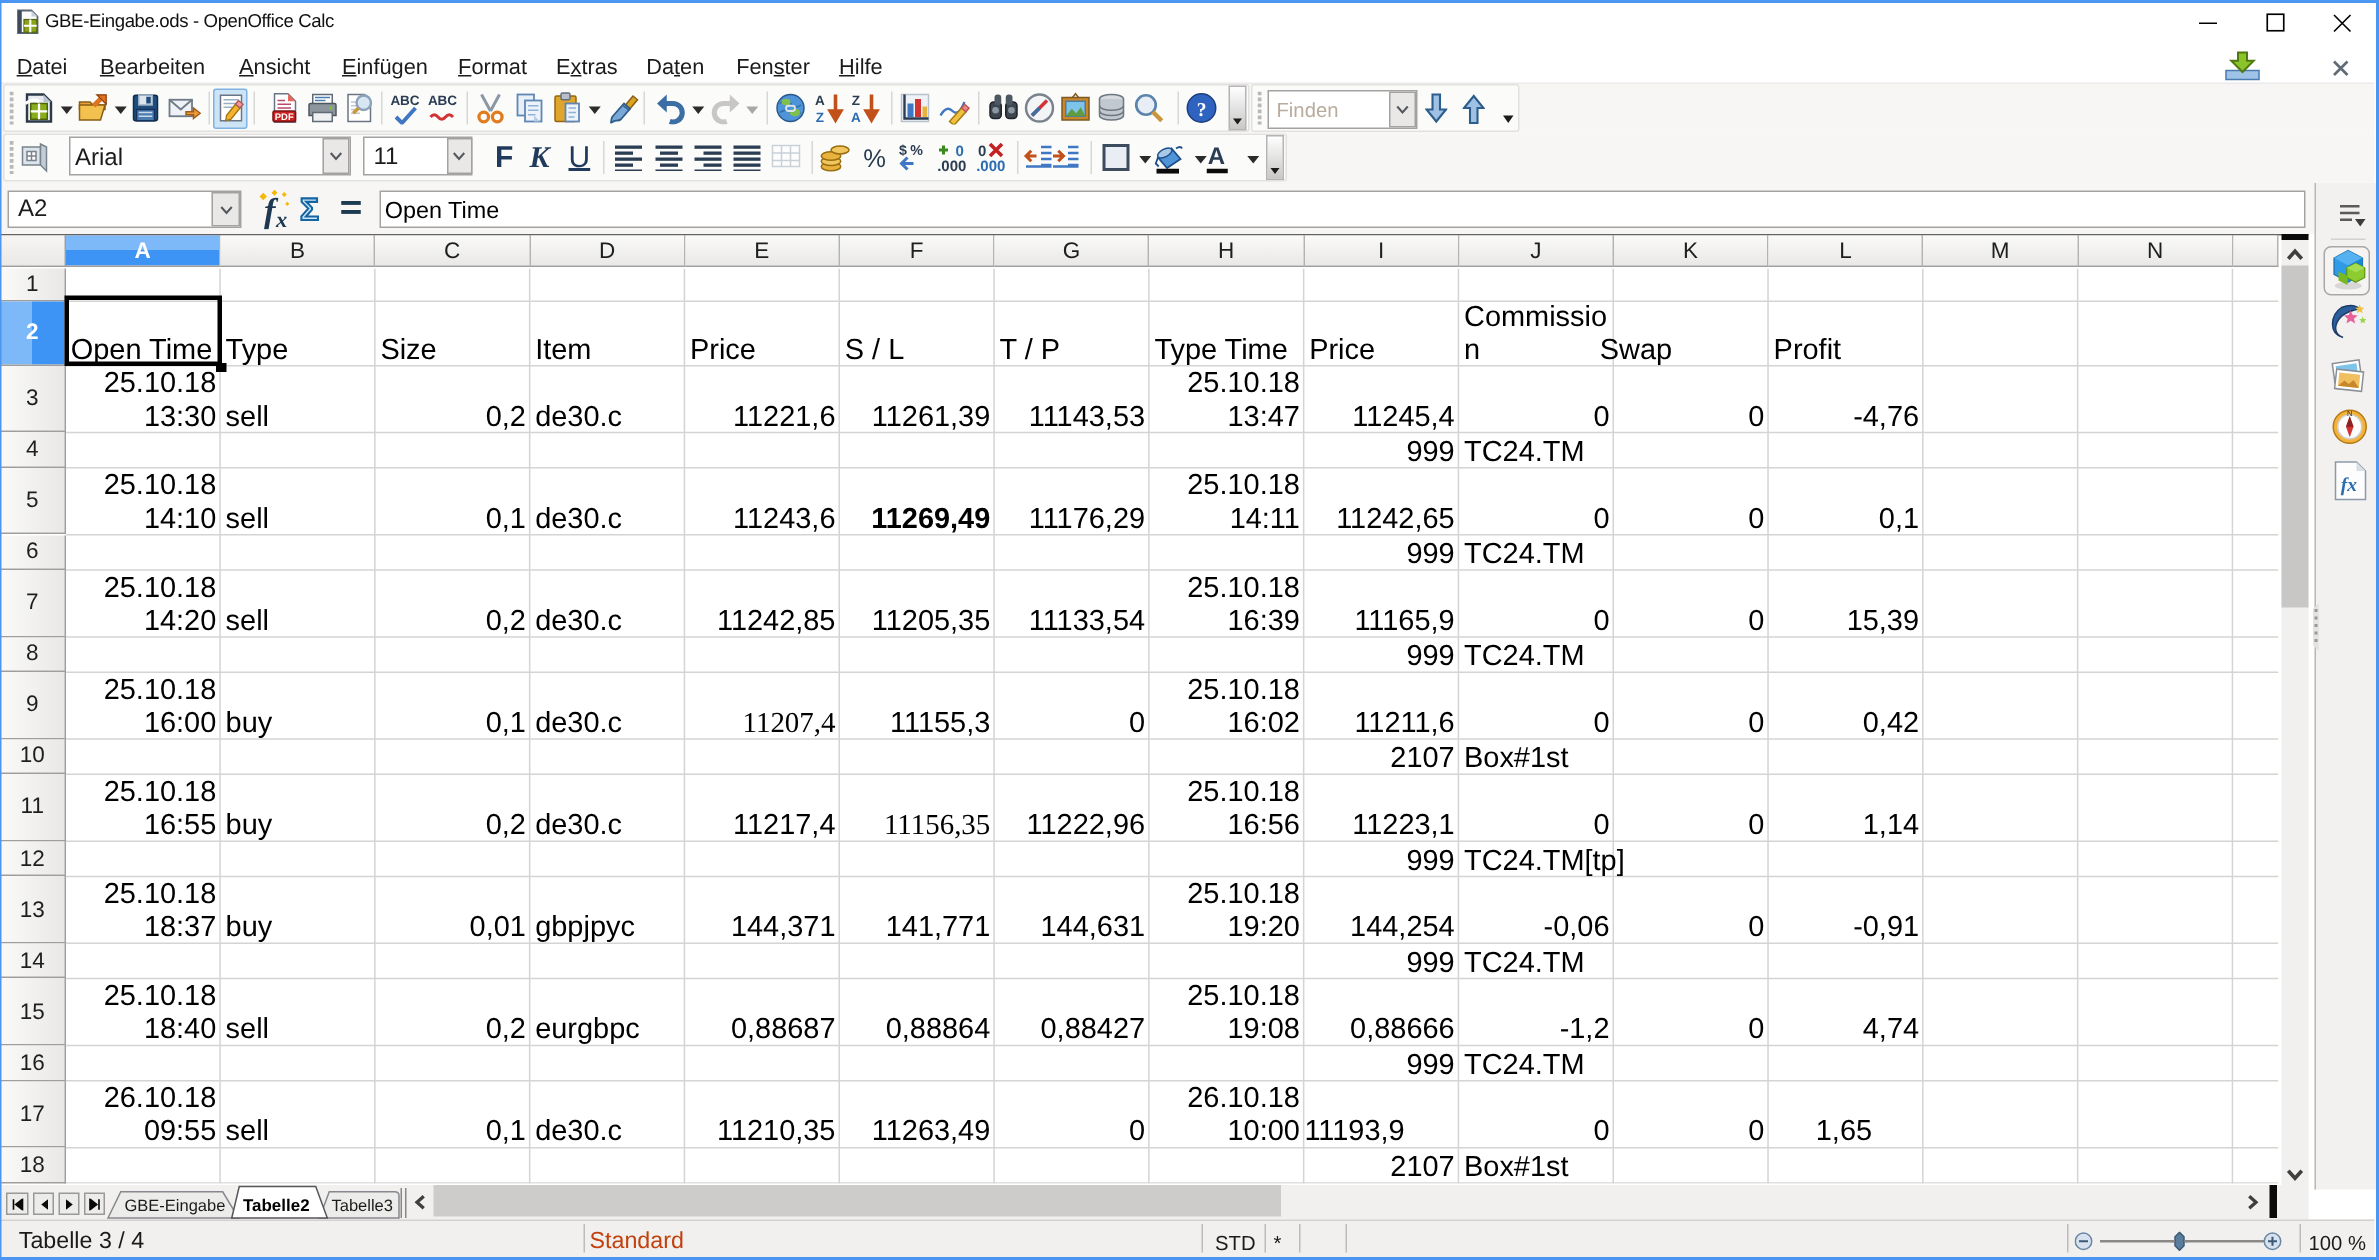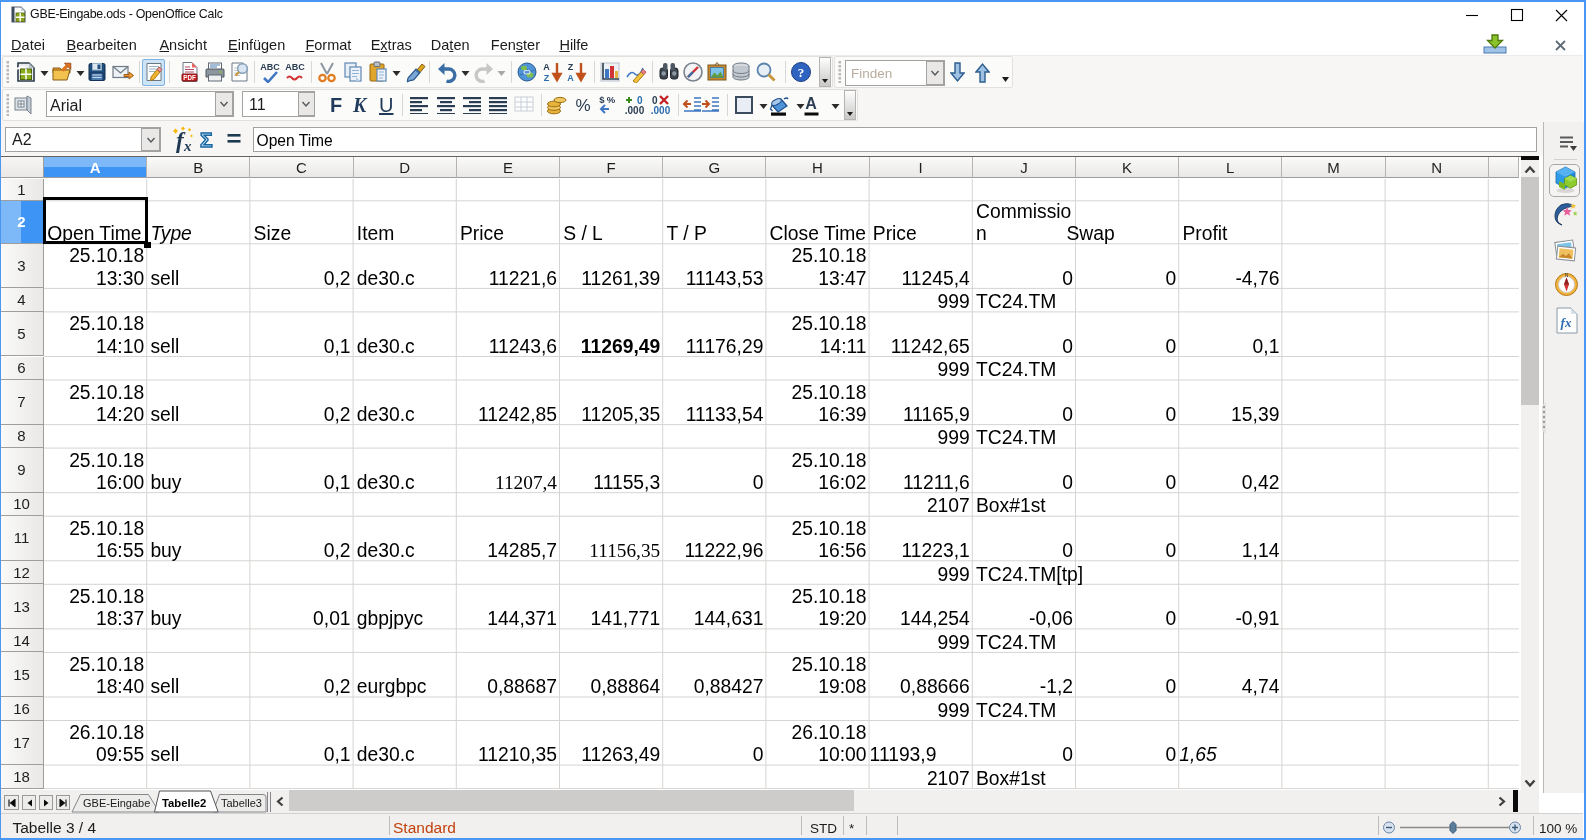--- a/index.html
+++ b/index.html
@@ -522,27 +522,27 @@
       <path d="M0 381.8H1475" stroke="#d5d4d3" stroke-width="1"></path>
       <path d="M0 405.3H1475" stroke="#d5d4d3" stroke-width="1"></path>
       <path d="M0 449.9H1475" stroke="#d5d4d3" stroke-width="1"></path>
       <path d="M0 473.4H1475" stroke="#d5d4d3" stroke-width="1"></path>
       <path d="M0 518.0H1475" stroke="#d5d4d3" stroke-width="1"></path>
       <path d="M0 541.5H1475" stroke="#d5d4d3" stroke-width="1"></path>
       <path d="M0 586.1H1475" stroke="#d5d4d3" stroke-width="1"></path>
       <path d="M0 609.6H1475" stroke="#d5d4d3" stroke-width="1"></path>
     </svg>
 <div class="cell" style="left:47.2px;width:99.2px;text-align:left;bottom:594.7px;top:auto;">Open Time</div>
-<div class="cell" style="left:150.4px;width:99.2px;text-align:left;bottom:594.7px;top:auto;font-style:italic;">Type</div>
+<div class="cell" style="left:150.4px;width:99.2px;text-align:left;bottom:594.7px;top:auto;">Type</div>
 <div class="cell" style="left:253.6px;width:99.2px;text-align:left;bottom:594.7px;top:auto;">Size</div>
 <div class="cell" style="left:356.8px;width:99.2px;text-align:left;bottom:594.7px;top:auto;">Item</div>
 <div class="cell" style="left:460px;width:99.2px;text-align:left;bottom:594.7px;top:auto;">Price</div>
 <div class="cell" style="left:563.2px;width:99.2px;text-align:left;bottom:594.7px;top:auto;">S / L</div>
 <div class="cell" style="left:666.4px;width:99.2px;text-align:left;bottom:594.7px;top:auto;">T / P</div>
-<div class="cell" style="left:769.6px;width:99.2px;text-align:left;bottom:594.7px;top:auto;">Close Time</div>
+<div class="cell" style="left:769.6px;width:99.2px;text-align:left;bottom:594.7px;top:auto;">Type Time</div>
 <div class="cell" style="left:872.8px;width:99.2px;text-align:left;bottom:594.7px;top:auto;">Price</div>
 <div class="cell" style="left:976px;width:99.2px;text-align:left;bottom:594.7px;top:auto;">Commissio<br>n</div>
 <div class="cell" style="left:1041px;width:99.2px;text-align:center;bottom:594.7px;top:auto;">Swap</div>
 <div class="cell" style="left:1182.4px;width:99.2px;text-align:left;bottom:594.7px;top:auto;">Profit</div>
 <div class="cell" style="left:44px;width:100.2px;text-align:right;bottom:550.1px;top:auto;">25.10.18<br>13:30</div>
 <div class="cell" style="left:150.4px;width:99.2px;text-align:left;bottom:550.1px;top:auto;">sell</div>
 <div class="cell" style="left:250.4px;width:100.2px;text-align:right;bottom:550.1px;top:auto;">0,2</div>
 <div class="cell" style="left:356.8px;width:99.2px;text-align:left;bottom:550.1px;top:auto;">de30.c</div>
 <div class="cell" style="left:456.8px;width:100.2px;text-align:right;bottom:550.1px;top:auto;">11221,6</div>
 <div class="cell" style="left:560px;width:100.2px;text-align:right;bottom:550.1px;top:auto;">11261,39</div>
@@ -593,21 +593,21 @@
 <div class="cell" style="left:869.6px;width:100.2px;text-align:right;bottom:345.8px;top:auto;">11211,6</div>
 <div class="cell" style="left:972.8px;width:100.2px;text-align:right;bottom:345.8px;top:auto;">0</div>
 <div class="cell" style="left:1076px;width:100.2px;text-align:right;bottom:345.8px;top:auto;">0</div>
 <div class="cell" style="left:1179.2px;width:100.2px;text-align:right;bottom:345.8px;top:auto;">0,42</div>
 <div class="cell" style="left:869.6px;width:100.2px;text-align:right;bottom:322.3px;top:auto;">2107</div>
 <div class="cell" style="left:976px;width:99.2px;text-align:left;bottom:322.3px;top:auto;">Box#1st</div>
 <div class="cell" style="left:44px;width:100.2px;text-align:right;bottom:277.7px;top:auto;">25.10.18<br>16:55</div>
 <div class="cell" style="left:150.4px;width:99.2px;text-align:left;bottom:277.7px;top:auto;">buy</div>
 <div class="cell" style="left:250.4px;width:100.2px;text-align:right;bottom:277.7px;top:auto;">0,2</div>
 <div class="cell" style="left:356.8px;width:99.2px;text-align:left;bottom:277.7px;top:auto;">de30.c</div>
-<div class="cell" style="left:456.8px;width:100.2px;text-align:right;bottom:277.7px;top:auto;">14285,7</div>
+<div class="cell" style="left:456.8px;width:100.2px;text-align:right;bottom:277.7px;top:auto;">11217,4</div>
 <div class="cell" style="left:560px;width:100.2px;text-align:right;bottom:277.7px;top:auto;font-family:Liberation Serif, serif;">11156,35</div>
 <div class="cell" style="left:663.2px;width:100.2px;text-align:right;bottom:277.7px;top:auto;">11222,96</div>
 <div class="cell" style="left:766.4px;width:100.2px;text-align:right;bottom:277.7px;top:auto;">25.10.18<br>16:56</div>
 <div class="cell" style="left:869.6px;width:100.2px;text-align:right;bottom:277.7px;top:auto;">11223,1</div>
 <div class="cell" style="left:972.8px;width:100.2px;text-align:right;bottom:277.7px;top:auto;">0</div>
 <div class="cell" style="left:1076px;width:100.2px;text-align:right;bottom:277.7px;top:auto;">0</div>
 <div class="cell" style="left:1179.2px;width:100.2px;text-align:right;bottom:277.7px;top:auto;">1,14</div>
 <div class="cell" style="left:869.6px;width:100.2px;text-align:right;bottom:254.2px;top:auto;">999</div>
 <div class="cell" style="left:976px;width:99.2px;text-align:left;bottom:254.2px;top:auto;">TC24.TM[tp]</div>
 <div class="cell" style="left:44px;width:100.2px;text-align:right;bottom:209.6px;top:auto;">25.10.18<br>18:37</div>
@@ -642,21 +642,21 @@
 <div class="cell" style="left:150.4px;width:99.2px;text-align:left;bottom:73.4px;top:auto;">sell</div>
 <div class="cell" style="left:250.4px;width:100.2px;text-align:right;bottom:73.4px;top:auto;">0,1</div>
 <div class="cell" style="left:356.8px;width:99.2px;text-align:left;bottom:73.4px;top:auto;">de30.c</div>
 <div class="cell" style="left:456.8px;width:100.2px;text-align:right;bottom:73.4px;top:auto;">11210,35</div>
 <div class="cell" style="left:560px;width:100.2px;text-align:right;bottom:73.4px;top:auto;">11263,49</div>
 <div class="cell" style="left:663.2px;width:100.2px;text-align:right;bottom:73.4px;top:auto;">0</div>
 <div class="cell" style="left:766.4px;width:100.2px;text-align:right;bottom:73.4px;top:auto;">26.10.18<br>10:00</div>
 <div class="cell" style="left:869.6px;width:100.2px;bottom:73.4px;top:auto;">11193,9</div>
 <div class="cell" style="left:972.8px;width:100.2px;text-align:right;bottom:73.4px;top:auto;">0</div>
 <div class="cell" style="left:1076px;width:100.2px;text-align:right;bottom:73.4px;top:auto;">0</div>
-<div class="cell" style="left:1179.2px;width:100.2px;text-align:left;bottom:73.4px;top:auto;font-style:italic;">1,65</div>
+<div class="cell" style="left:1179.2px;width:100.2px;text-align:center;bottom:73.4px;top:auto;">1,65</div>
 <div class="cell" style="left:869.6px;width:100.2px;text-align:right;bottom:49.9px;top:auto;">2107</div>
 <div class="cell" style="left:976px;width:99.2px;text-align:left;bottom:49.9px;top:auto;">Box#1st</div>
 <div class="a" style="left:43px;top:197px;width:105px;height:46.7px;border:3px solid #000;"></div>
 <div class="a" style="left:144px;top:241.7px;width:6.6px;height:6.6px;background:#000;"></div>
 <div class="a" style="left:1521px;top:156.2px;width:17.5px;height:4px;background:#0a0a0a;"></div>
 <div class="a" style="left:1521px;top:160.2px;width:17.5px;height:632.3px;background:#f1f0ef;"></div>
 <svg class="a" style="left:1523.5px;top:164px;" width="12" height="12" viewBox="0 0 12 12">
       <path d="M1.5 8.5L6 3.5l4.5 5" fill="none" stroke="#3f3f3f" stroke-width="2.4"></path>
     </svg>
 <div class="a" style="left:1521px;top:177px;width:17.5px;height:228px;background:#c8c7c6;"></div>

